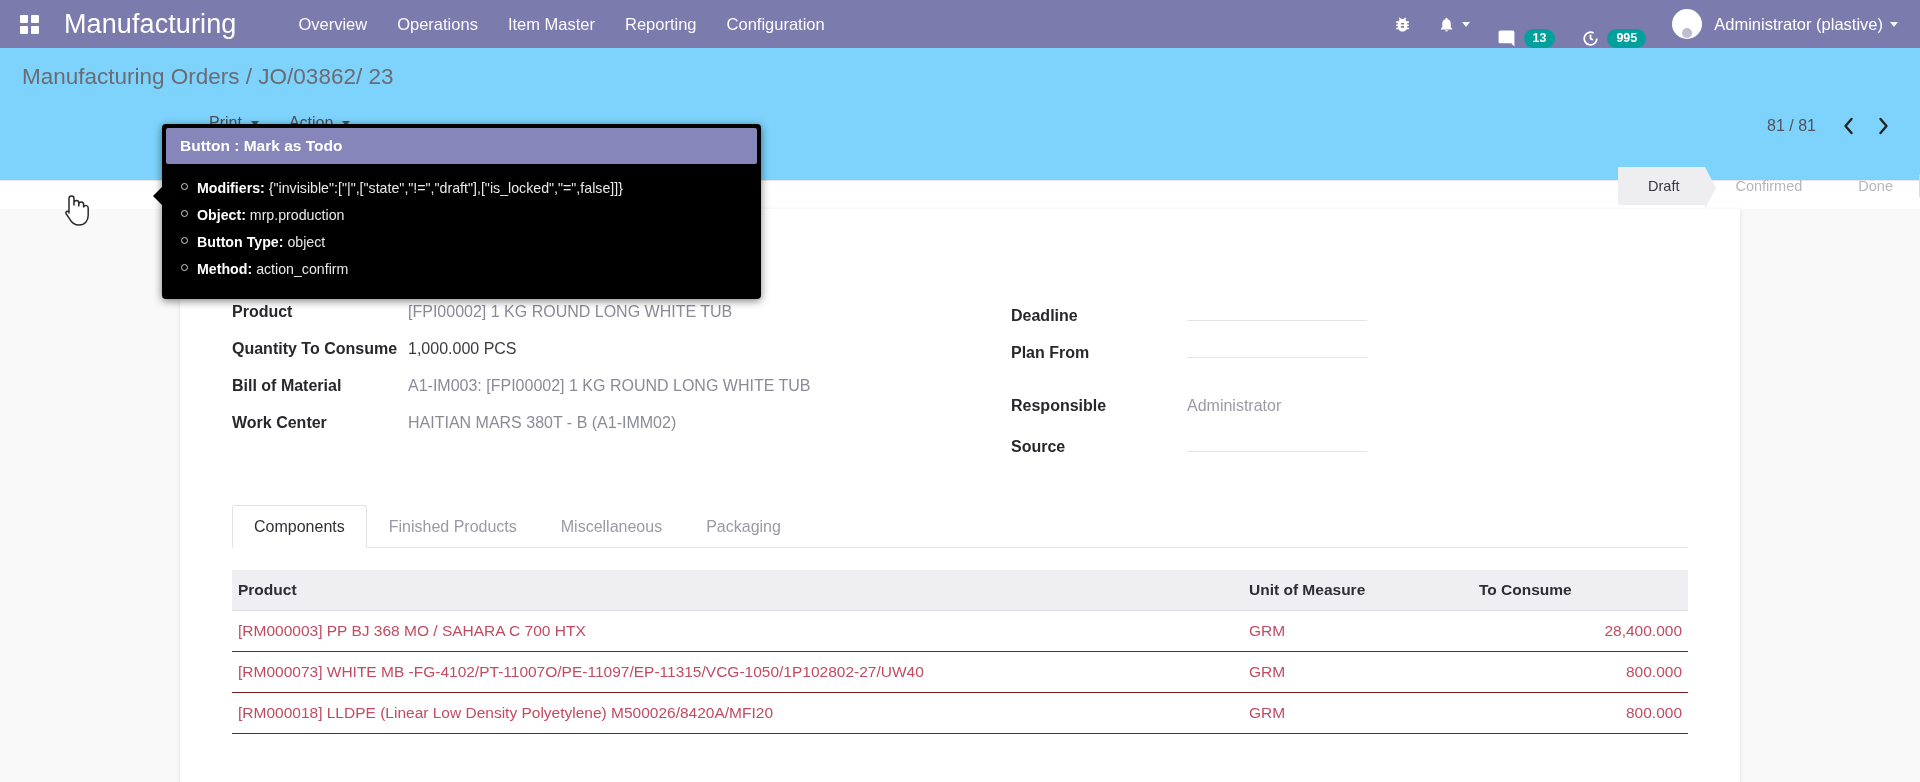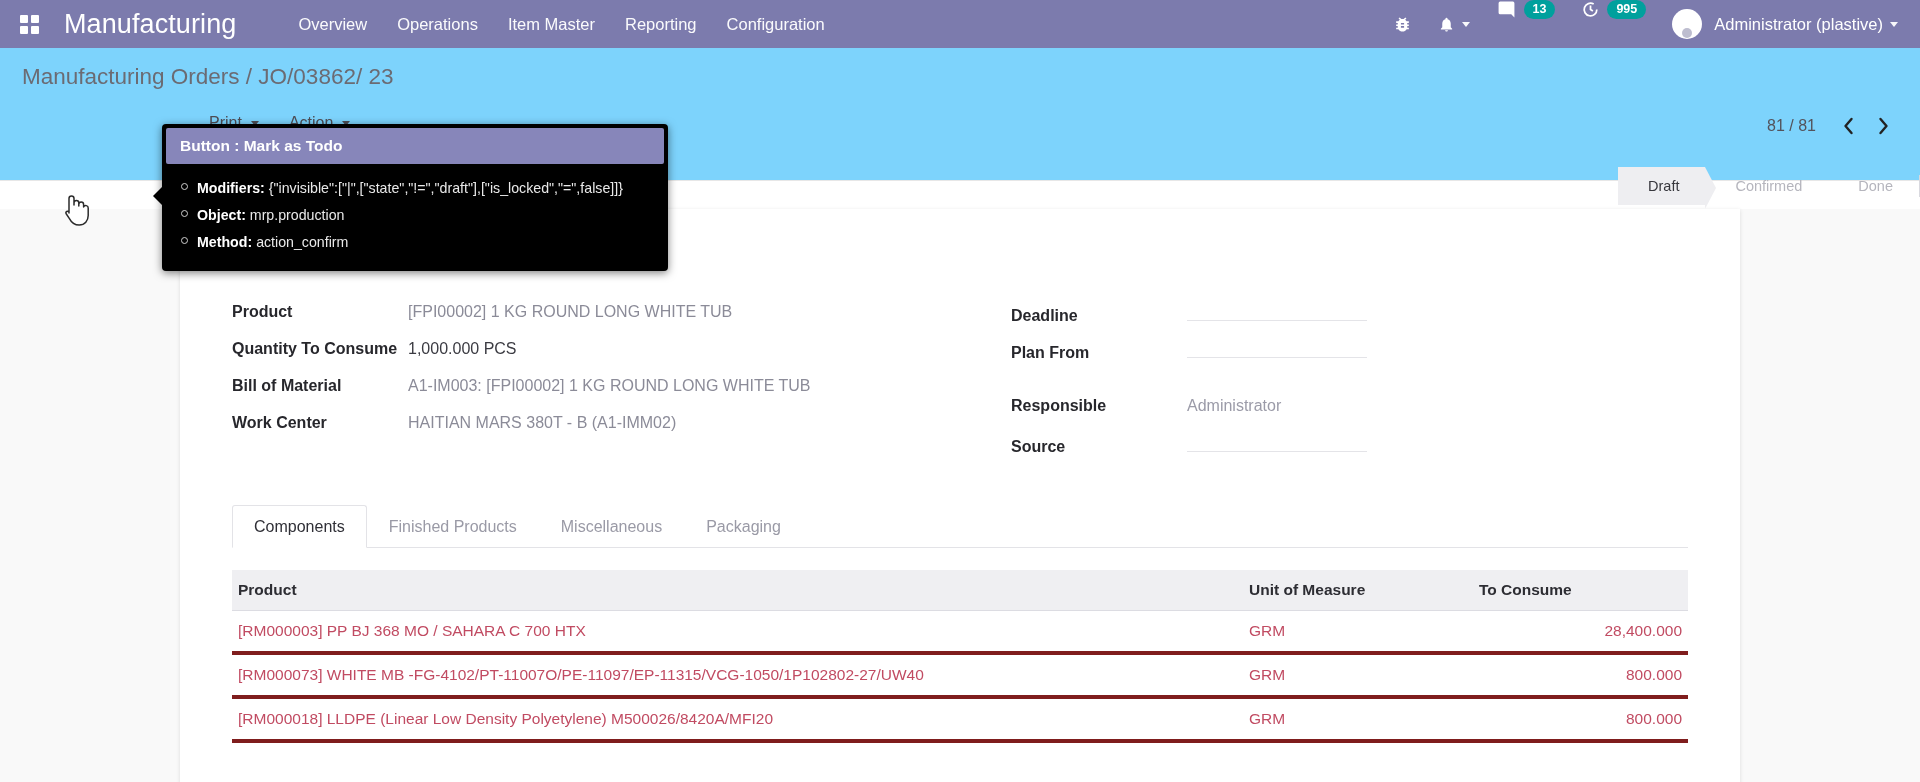--- a/index.html
+++ b/index.html
@@ -84,21 +84,21 @@
   .pill {
     background: #00A09D;
     color: #ffffff;
     font-size: 12.5px;
     font-weight: 700;
     border-radius: 11px;
     padding: 2px 9px 3px;
     margin-left: 7px;
     line-height: 1.15;
   }
-  .counter-group { display: flex; align-items: flex-start; }
+  .counter-group { display: flex; align-items: flex-end; }
   .avatar {
     width: 30px; height: 30px;
     border-radius: 50%;
     background: #ffffff;
     display: flex; align-items: flex-end; justify-content: center;
     overflow: hidden;
     flex: 0 0 auto;
   }
   .avatar .head { width: 10px; height: 10px; border-radius: 50%; background: #bdbdcf; margin-bottom: 1px; }
   .avatar-wrap { position: relative; width: 30px; height: 30px; }
@@ -190,21 +190,21 @@
     color: #2b2b2b;
     font-size: 21px;
     line-height: 1;
   }
 
   
   .tooltip {
     position: absolute;
     left: 162px;
     top: 124px;
-    width: 506px;
+    width: 599px;
     background: #000000;
     border-radius: 4px;
     z-index: 60;
     box-shadow: 0 2px 9px rgba(0,0,0,.5);
     padding: 4px;
   }
   .tooltip-head {
     background: #8786BA;
     color: #ffffff;
     font-size: 15.5px;
@@ -380,21 +380,21 @@
     text-align: left;
     padding: 11px 12px 11px 6px;
     border-bottom: 1px solid #dcdce2;
     white-space: nowrap;
   }
   table.lines thead th.num { text-align: left; padding-right: 6px; }
   table.lines tbody td {
     font-size: 15.5px;
     color: #C14B62;
     padding: 11px 12px 11px 6px;
-    border-bottom: 4px solid #7f1d1d;
+    border-bottom: 1px solid #7f1d1d;
     white-space: nowrap;
   }
   table.lines tbody td.num { text-align: right; padding-right: 6px; }
   .col-uom { width: 230px; }
   .col-qty { width: 215px; }
 </style>
 </head>
 <body>
 
 <div class="navbar">
@@ -489,20 +489,24 @@
   <div class="tooltip-arrow"></div>
   <div class="tooltip-head">Button : Mark as Todo</div>
   <ul class="tooltip-body">
     <li>
       <b>Modifiers:</b>
       <span>{"invisible":["|",["state","!=","draft"],["is_locked","=",false]]}</span>
     </li>
     <li>
       <b>Object:</b>
       <span>mrp.production</span>
+    </li>
+    <li>
+      <b>Button Type:</b>
+      <span>object</span>
     </li>
     <li>
       <b>Method:</b>
       <span>action_confirm</span>
     </li>
   </ul>
 </div>
 
 <div class="cursor">
   <svg width="30" height="36" viewBox="0 0 30 36">

